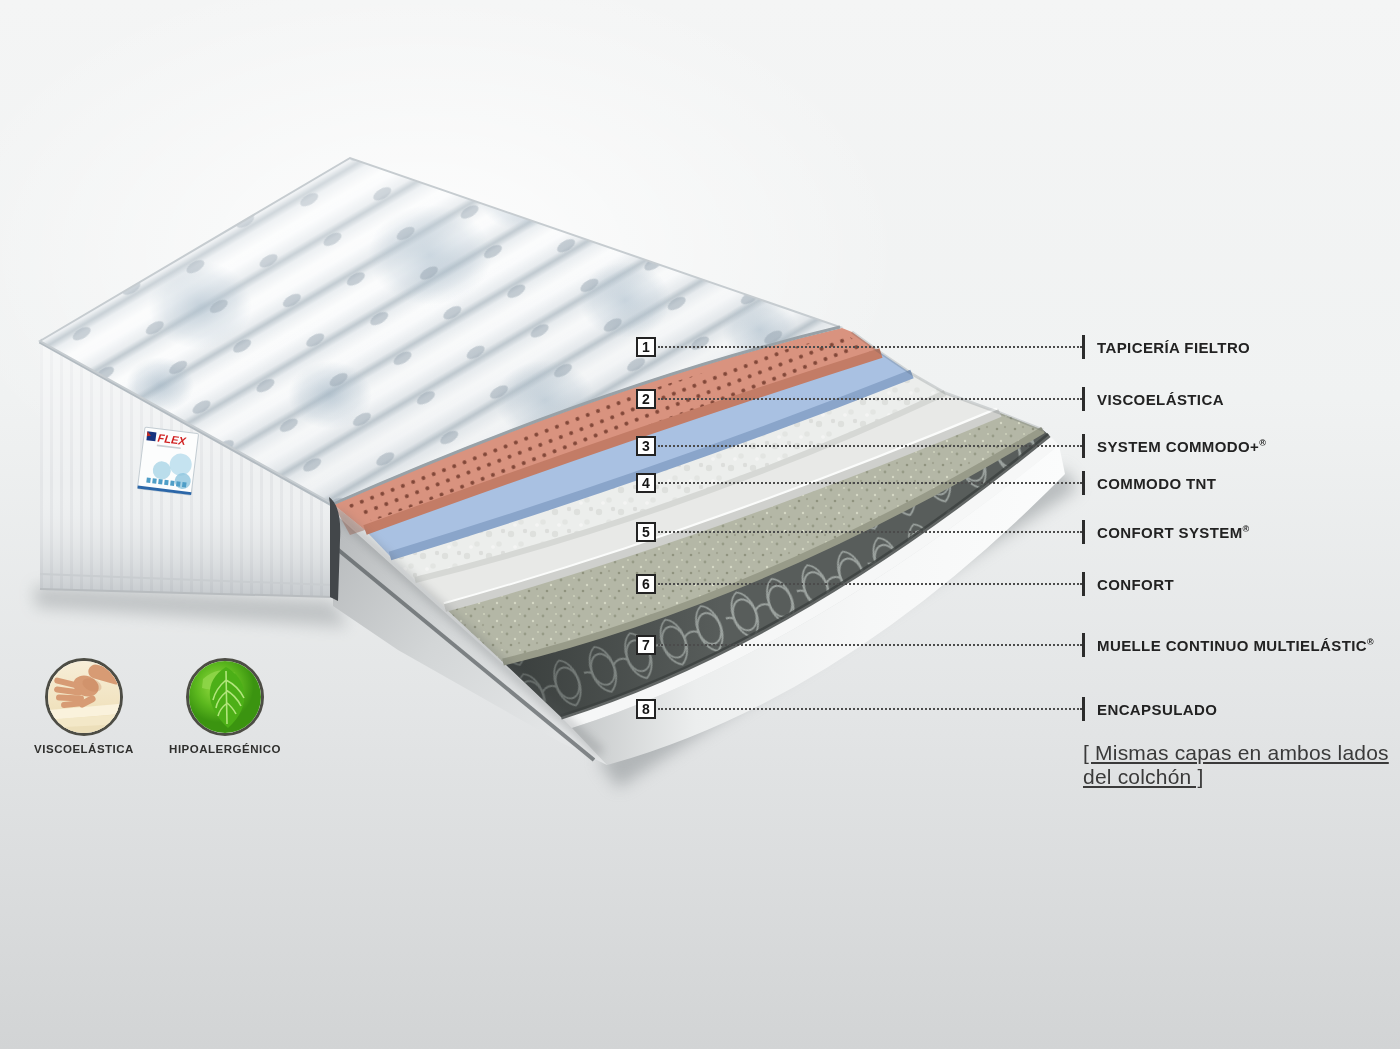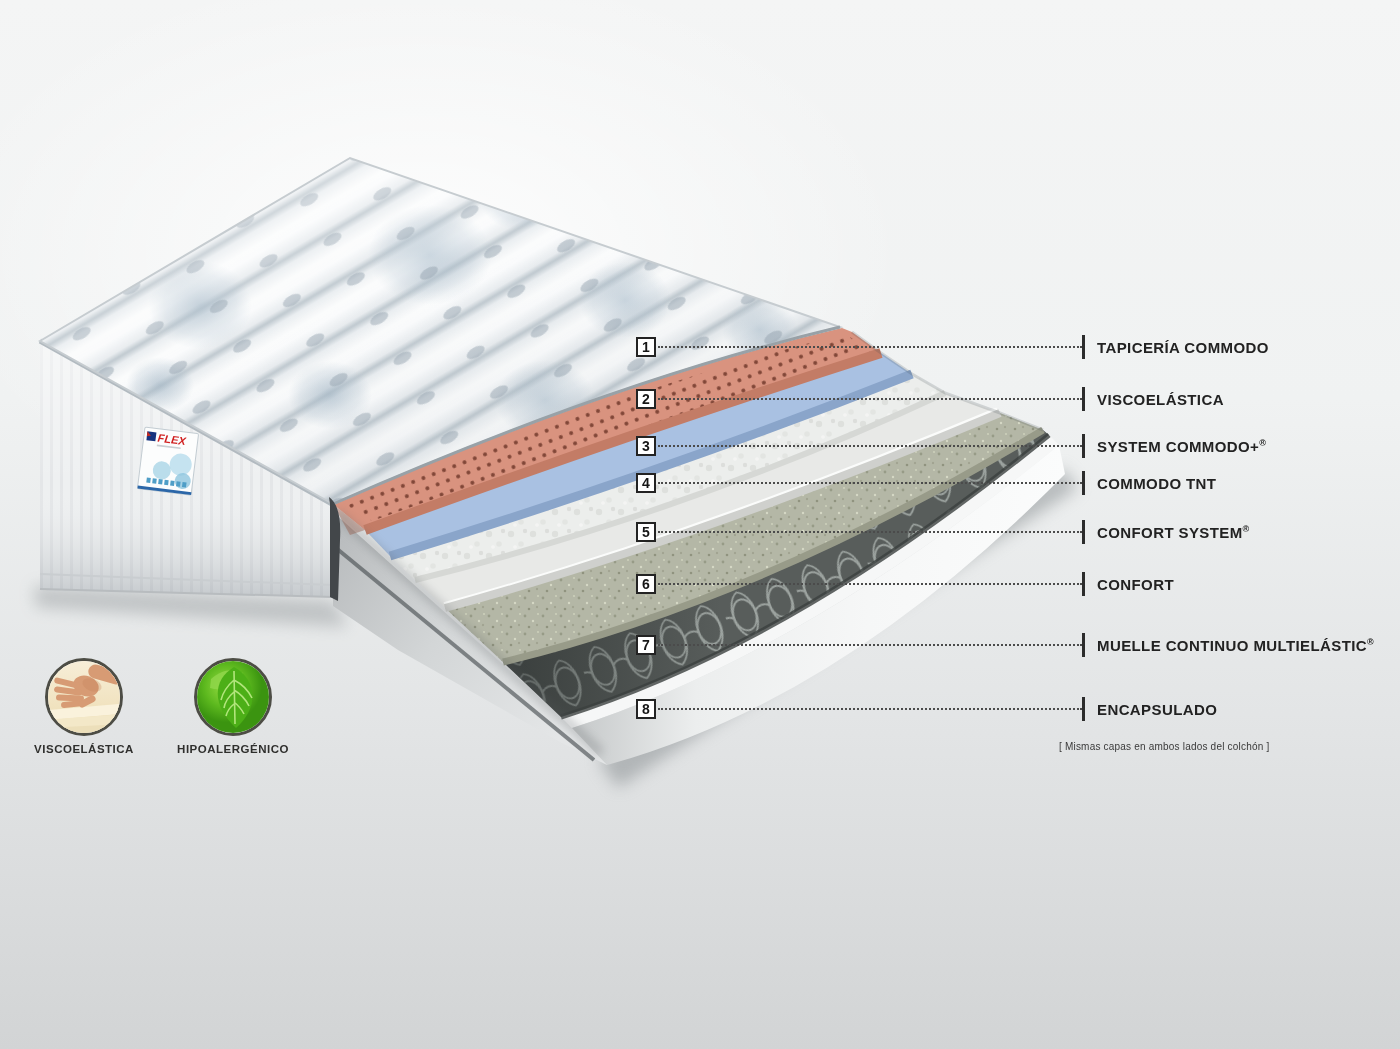--- a/index.html
+++ b/index.html
@@ -10,21 +10,21 @@
     background:radial-gradient(ellipse 700px 420px at 30% 24%,rgba(255,255,255,.85),rgba(255,255,255,0) 70%);}
   .art{position:absolute;left:0;top:0;z-index:1;}
   
   .row{position:absolute;left:636px;height:24px;display:flex;align-items:center;z-index:5;}
   .numbox{width:20px;height:20px;box-sizing:border-box;border:2px solid #232323;background:#fff;
     display:flex;align-items:center;justify-content:center;font-size:14px;font-weight:bold;color:#161616;flex:none;}
   .leader{width:424px;height:0;border-top:2px dotted #4b4b4b;margin-left:2px;flex:none;}
   .tick{width:3px;height:24px;background:#2c2c2c;flex:none;}
   .lbl{margin-left:12px;font-size:15px;font-weight:bold;letter-spacing:.4px;color:#222;white-space:nowrap;}
   .lbl sup{font-size:9px;}
-  .note{position:absolute;left:1059px;top:741px;font-size:10px;color:#3a3a3a;letter-spacing:.2px;z-index:5;}
+  .note{position:absolute;left:1083px;top:741px;font-size:21px;color:#3a3a3a;letter-spacing:.2px;z-index:5;text-decoration:underline;}
   
   .badge{position:absolute;top:658px;width:140px;display:flex;flex-direction:column;align-items:center;z-index:5;}
   .badge-circle{width:78px;height:78px;box-sizing:border-box;border:3px solid #4d4d45;border-radius:50%;
     overflow:hidden;background:#fff;}
   .badge-circle svg{display:block;}
   .badge-label{margin-top:7px;font-size:11.5px;font-weight:bold;letter-spacing:.5px;color:#2f2f2d;white-space:nowrap;}
 </style>
 </head>
 <body>
 
@@ -222,21 +222,21 @@
       <path d="M 840,327 Q 610,382 333,504" stroke="#98a1a7" stroke-width="3" fill="none"></path>
     </g>
 
     <path d="M 329,497 Q 342,506 340,540 L 338,601 L 330,597 L 330,504 Z" fill="#43474a"></path>
   </svg>
 
   <div class="row" style="top:335px">
     <div class="numbox">1</div>
     <div class="leader"></div>
     <div class="tick"></div>
-    <div class="lbl"><span>TAPICERÍA COMMODO</span><sup></sup></div>
+    <div class="lbl"><span>TAPICERÍA FIELTRO</span><sup></sup></div>
   </div>
   <div class="row" style="top:387px">
     <div class="numbox">2</div>
     <div class="leader"></div>
     <div class="tick"></div>
     <div class="lbl"><span>VISCOELÁSTICA</span><sup></sup></div>
   </div>
   <div class="row" style="top:434px">
     <div class="numbox">3</div>
     <div class="leader"></div>
@@ -300,21 +300,21 @@
           <rect x="8" y="34" width="28" height="6" rx="3" transform="rotate(2 22 37)"></rect>
           <rect x="13" y="40" width="25" height="6" rx="3" transform="rotate(-6 25 43)"></rect>
           <rect x="30" y="37" width="18" height="7" rx="3.5" transform="rotate(-28 39 40)"></rect>
         </g>
         <ellipse cx="44" cy="24" rx="10" ry="6" fill="#c2805b" opacity=".3" transform="rotate(20 44 24)"></ellipse>
       </svg>
     </div>
     <div class="badge-label">VISCOELÁSTICA</div>
   </div>
 
-  <div class="badge" style="left:163px">
+  <div class="badge" style="left:155px">
     <div class="badge-circle">
       <svg width="72" height="72" viewBox="0 0 72 72">
         <defs>
           <radialGradient id="greenG" cx=".4" cy=".35">
             <stop offset="0" stop-color="#9adf45"></stop>
               <stop offset=".6" stop-color="#5cb81e"></stop>
             <stop offset="1" stop-color="#3b9410"></stop>
           </radialGradient>
         </defs>
         <rect width="72" height="72" fill="url(#greenG)"></rect>

